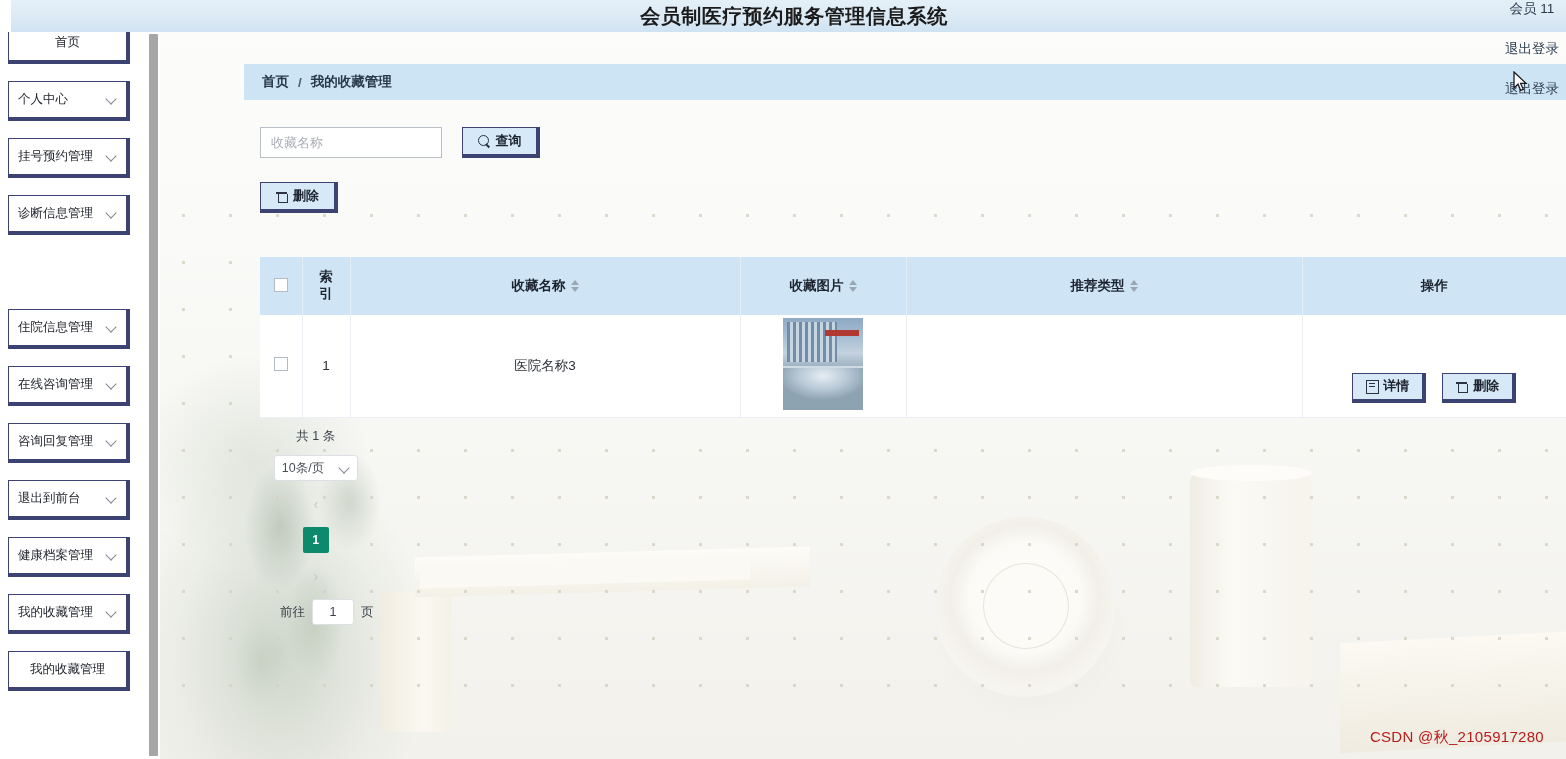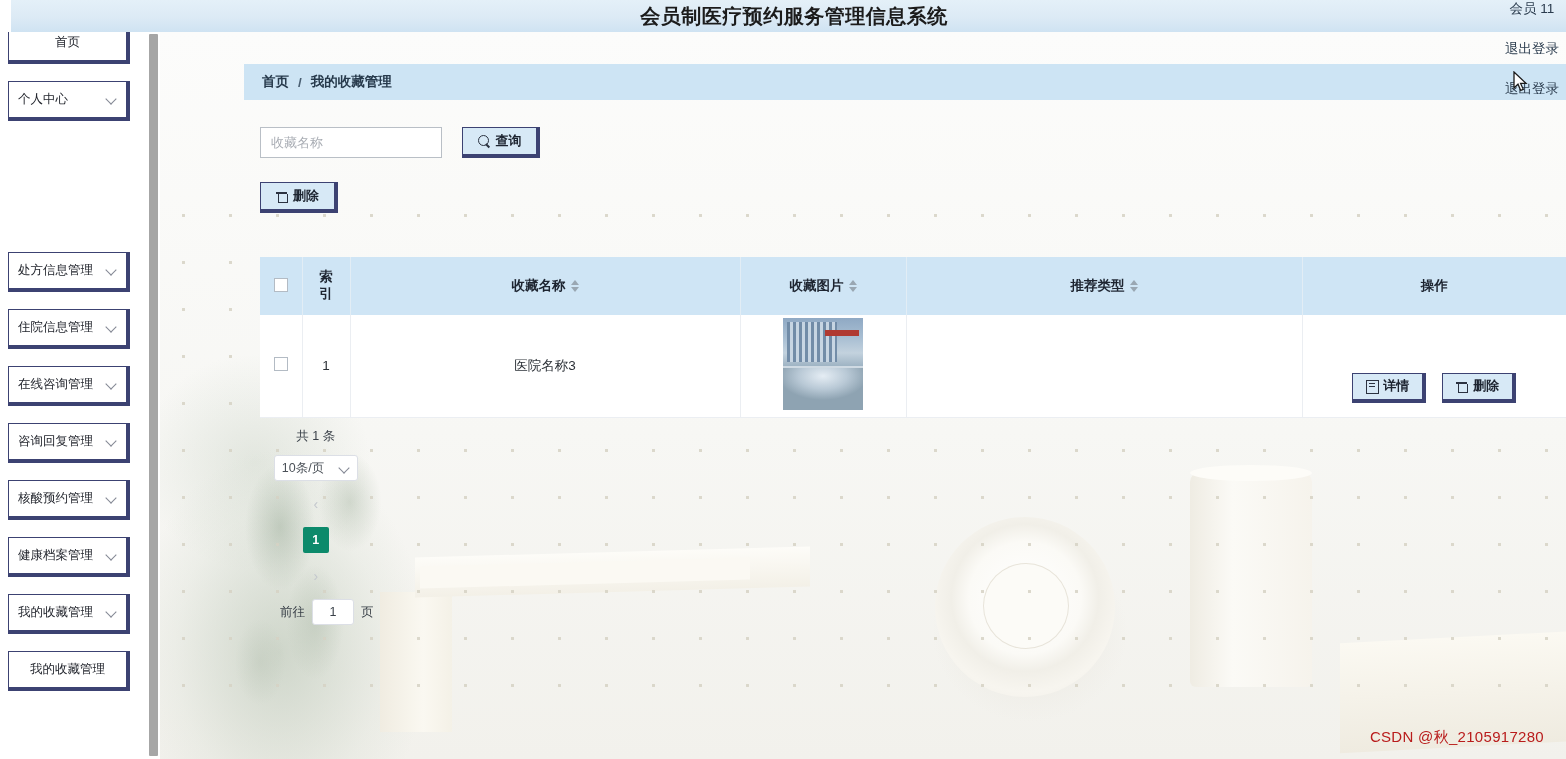--- a/index.html
+++ b/index.html
@@ -360,44 +360,48 @@
 
     <div class="nav-item centered" style="top:-8px">
       <span class="nav-label">首页</span>
     </div>
 
     <div class="nav-item" style="top:49px">
       <span class="nav-label">个人中心</span>
       <span class="chev"></span>
     </div>
 
-
-
-    <div class="nav-item" style="top:220px">
-      <span class="nav-label">处方信息管理</span>
-      <span class="chev"></span>
-    </div>
+    <div class="nav-item" style="top:106px">
+      <span class="nav-label">挂号预约管理</span>
+      <span class="chev"></span>
+    </div>
+
+    <div class="nav-item" style="top:163px">
+      <span class="nav-label">诊断信息管理</span>
+      <span class="chev"></span>
+    </div>
+
 
     <div class="nav-item" style="top:277px">
       <span class="nav-label">住院信息管理</span>
       <span class="chev"></span>
     </div>
 
     <div class="nav-item" style="top:334px">
       <span class="nav-label">在线咨询管理</span>
       <span class="chev"></span>
     </div>
 
     <div class="nav-item" style="top:391px">
       <span class="nav-label">咨询回复管理</span>
       <span class="chev"></span>
     </div>
 
     <div class="nav-item" style="top:448px">
-      <span class="nav-label">核酸预约管理</span>
+      <span class="nav-label">退出到前台</span>
       <span class="chev"></span>
     </div>
 
     <div class="nav-item" style="top:505px">
       <span class="nav-label">健康档案管理</span>
       <span class="chev"></span>
     </div>
 
     <div class="nav-item" style="top:562px">
       <span class="nav-label">我的收藏管理</span>

